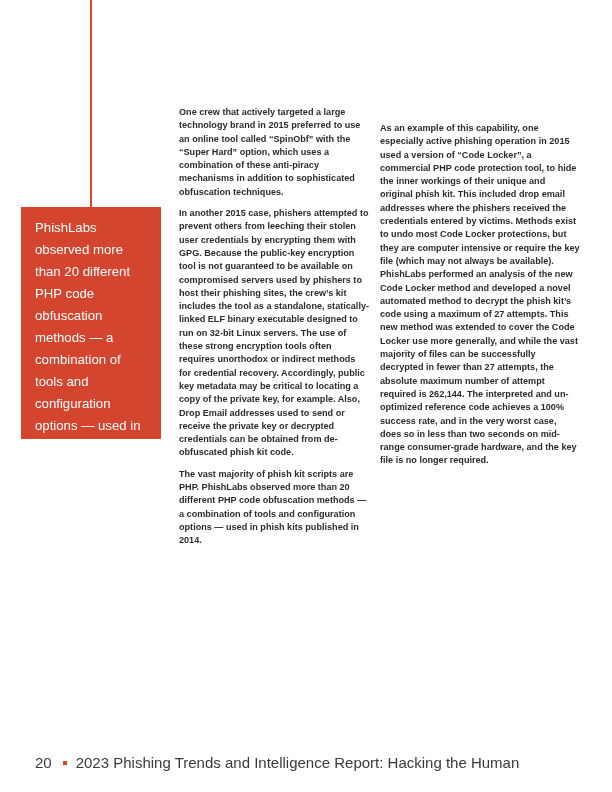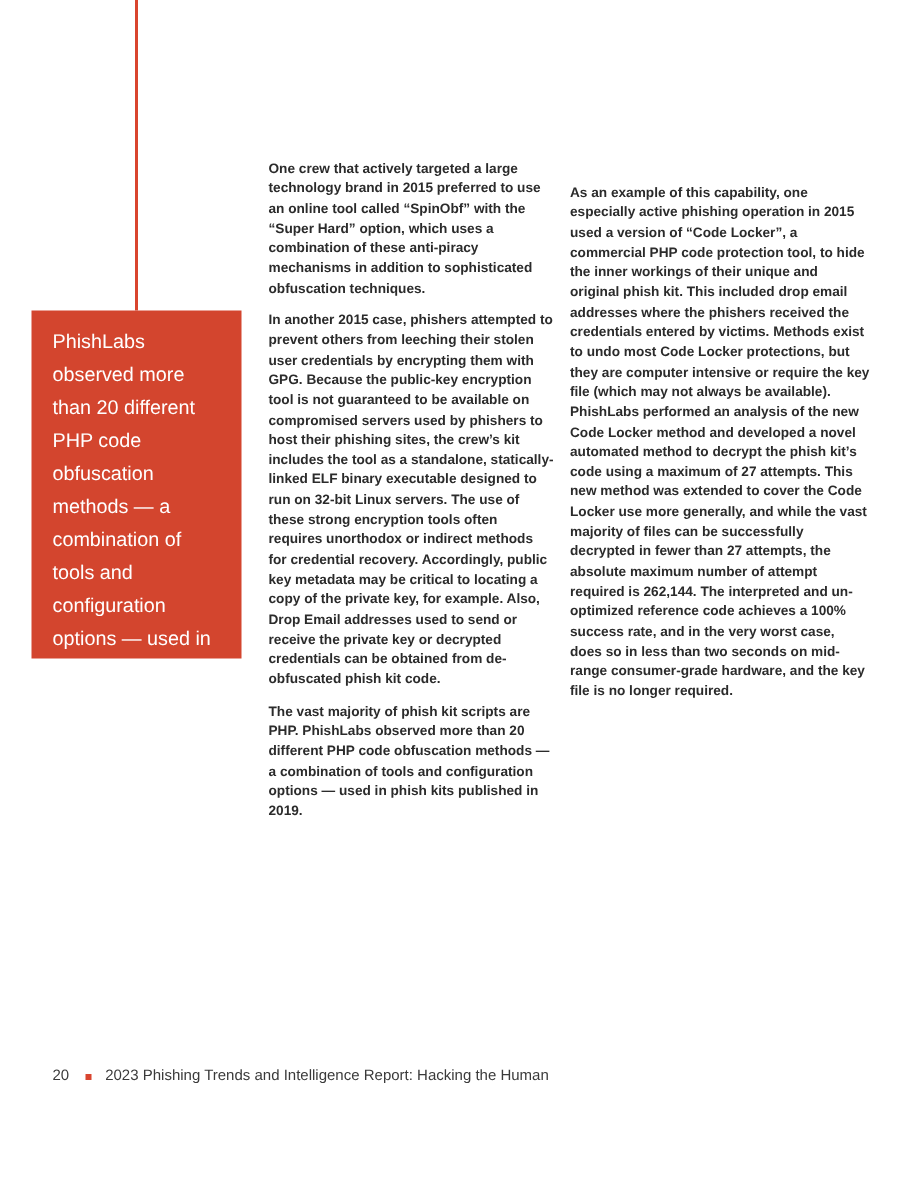--- a/index.html
+++ b/index.html
@@ -13,38 +13,38 @@
       background: #d3452e; box-sizing: border-box; padding: 10px 10px 0 14px;
     }
     .callout-text {
       color: #ffffff; font-size: 13.2px; line-height: 22px; margin: 0; font-weight: normal;
     }
     .col { position: absolute; font-size: 9.1px; line-height: 13.3px; color: #2b2b2b; font-weight: bold; }
     .col1 { left: 179px; top: 106px; width: 190px; }
     .col2 { left: 380px; top: 106px; width: 200px; margin-top: 16px; }
     .col p { margin: 0 0 8px 0; }
     .footer {
-      position: absolute; left: 35px; top: 712px; font-size: 10px; color: #3a3a3a;
+      position: absolute; left: 35px; top: 754px; font-size: 15px; color: #3a3a3a;
       display: flex; align-items: center;
     }
     .footer .bullet { width: 4px; height: 4px; background: #d9452f; margin: 0 9px 0 11px; }
   </style>
 </head>
 <body>
 
 <div class="vline"></div>
 
 <div class="callout">
   <p class="callout-text">PhishLabs observed more than 20 different PHP code obfuscation methods — a combination of tools and configuration options — used in phish kits published in 2015.</p>
 </div>
 
 <div class="col col1">
   <p>One crew that actively targeted a large technology brand in 2015 preferred to use an online tool called “SpinObf” with the “Super Hard” option, which uses a combination of these anti-piracy mechanisms in addition to sophisticated obfuscation techniques.</p>
   <p>In another 2015 case, phishers attempted to prevent others from leeching their stolen user credentials by encrypting them with GPG. Because the public-key encryption tool is not guaranteed to be available on compromised servers used by phishers to host their phishing sites, the crew’s kit includes the tool as a standalone, statically-linked ELF binary executable designed to run on 32-bit Linux servers. The use of these strong encryption tools often requires unorthodox or indirect methods for credential recovery. Accordingly, public key metadata may be critical to locating a copy of the private key, for example. Also, Drop Email addresses used to send or receive the private key or decrypted credentials can be obtained from de-obfuscated phish kit code.</p>
-  <p>The vast majority of phish kit scripts are PHP. PhishLabs observed more than 20 different PHP code obfuscation methods — a combination of tools and configuration options — used in phish kits published in 2019.</p>
+  <p>The vast majority of phish kit scripts are PHP. PhishLabs observed more than 20 different PHP code obfuscation methods — a combination of tools and configuration options — used in phish kits published in 2014.</p>
 </div>
 
 <div class="col col2">
   <p>As an example of this capability, one especially active phishing operation in 2015 used a version of “Code Locker”, a commercial PHP code protection tool, to hide the inner workings of their unique and original phish kit. This included drop email addresses where the phishers received the credentials entered by victims. Methods exist to undo most Code Locker protections, but they are computer intensive or require the key file (which may not always be available). PhishLabs performed an analysis of the new Code Locker method and developed a novel automated method to decrypt the phish kit’s code using a maximum of 27 attempts. This new method was extended to cover the Code Locker use more generally, and while the vast majority of files can be successfully decrypted in fewer than 27 attempts, the absolute maximum number of attempt required is 262,144. The interpreted and un-optimized reference code achieves a 100% success rate, and in the very worst case, does so in less than two seconds on mid-range consumer-grade hardware, and the key file is no longer required.</p>
 </div>
 
 <div class="footer">
   <span>20</span>
   <span class="bullet"></span>
   <span>2023 Phishing Trends and Intelligence Report: Hacking the Human</span>

